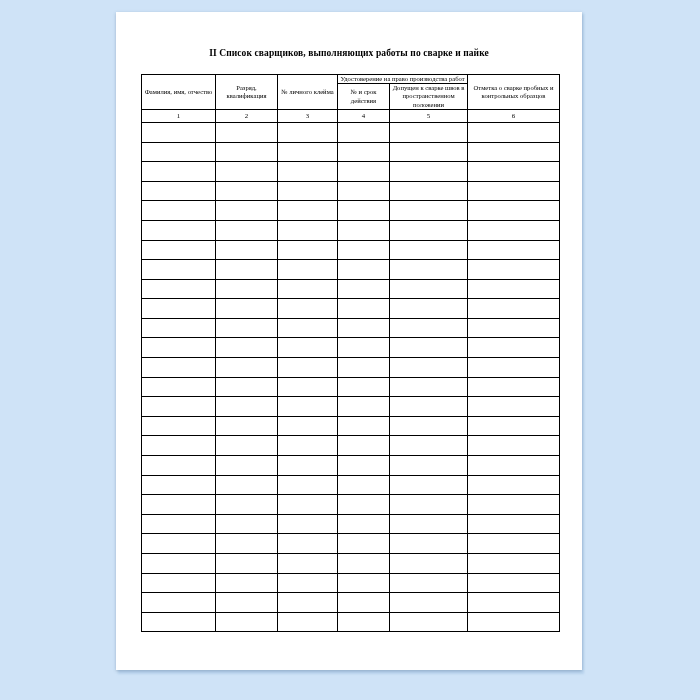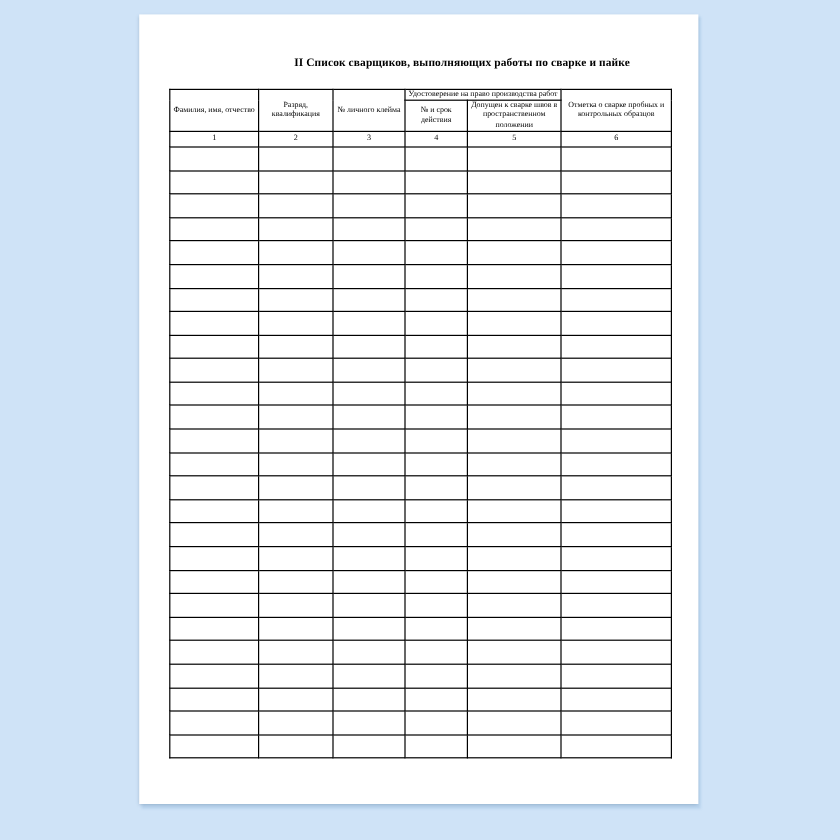--- a/index.html
+++ b/index.html
@@ -35,21 +35,20 @@
   .doc-title {
     position: absolute;
     left: 0;
     top: 36px;
     width: 466px;
     text-align: center;
     font-size: 9.5px;
     font-weight: bold;
     color: #000;
     letter-spacing: 0.1px;
-    margin-left: 36px;
   }
   table.main {
     position: absolute;
     left: 25px;
     top: 62px;
     width: 418px;
     border-collapse: collapse;
     table-layout: fixed;
   }
   table.main td, table.main th {

